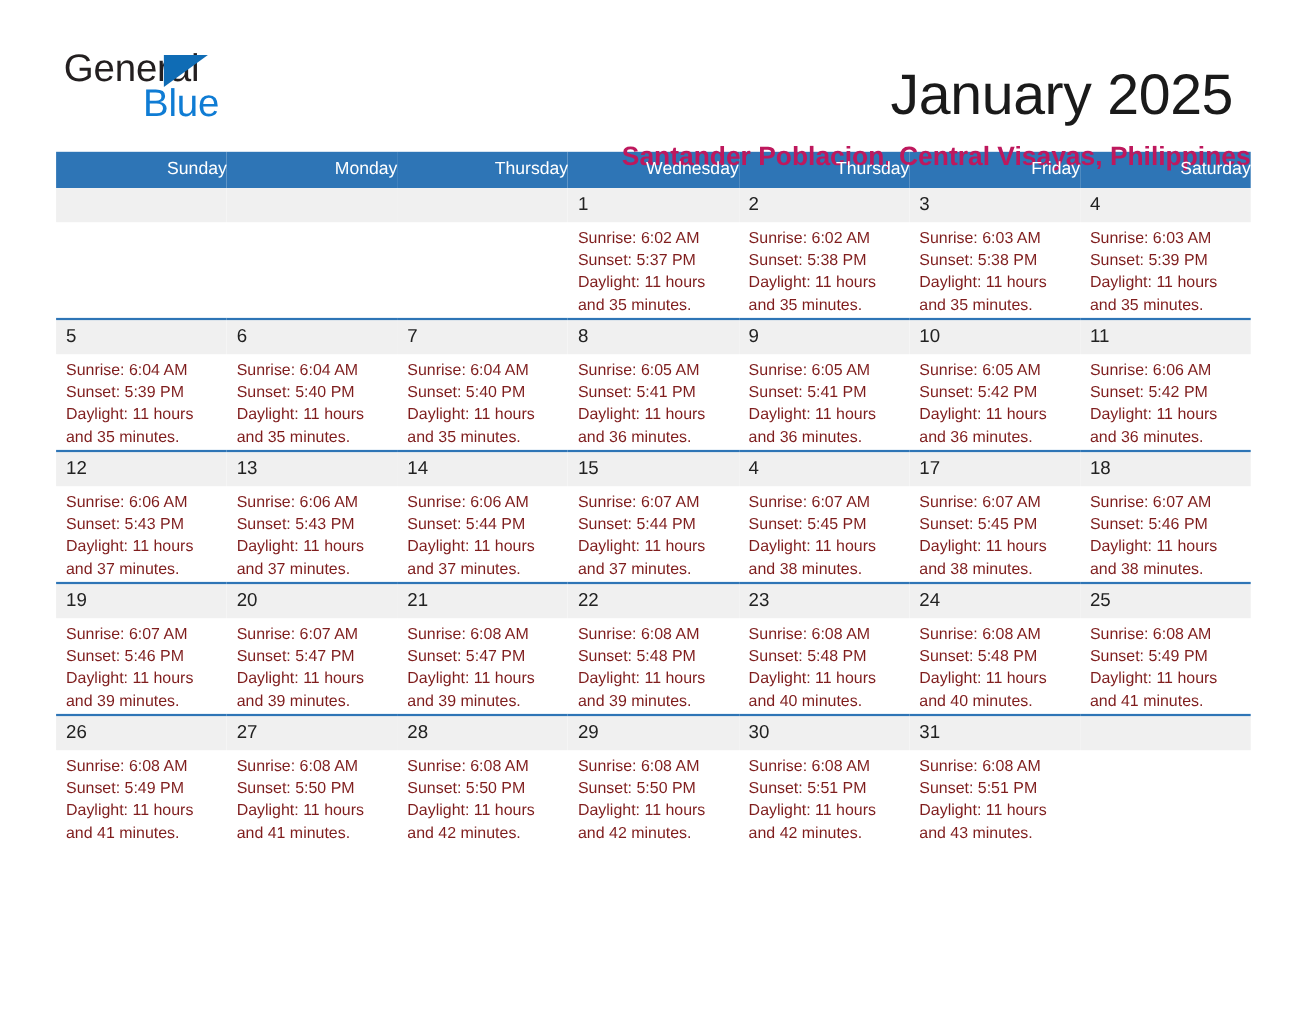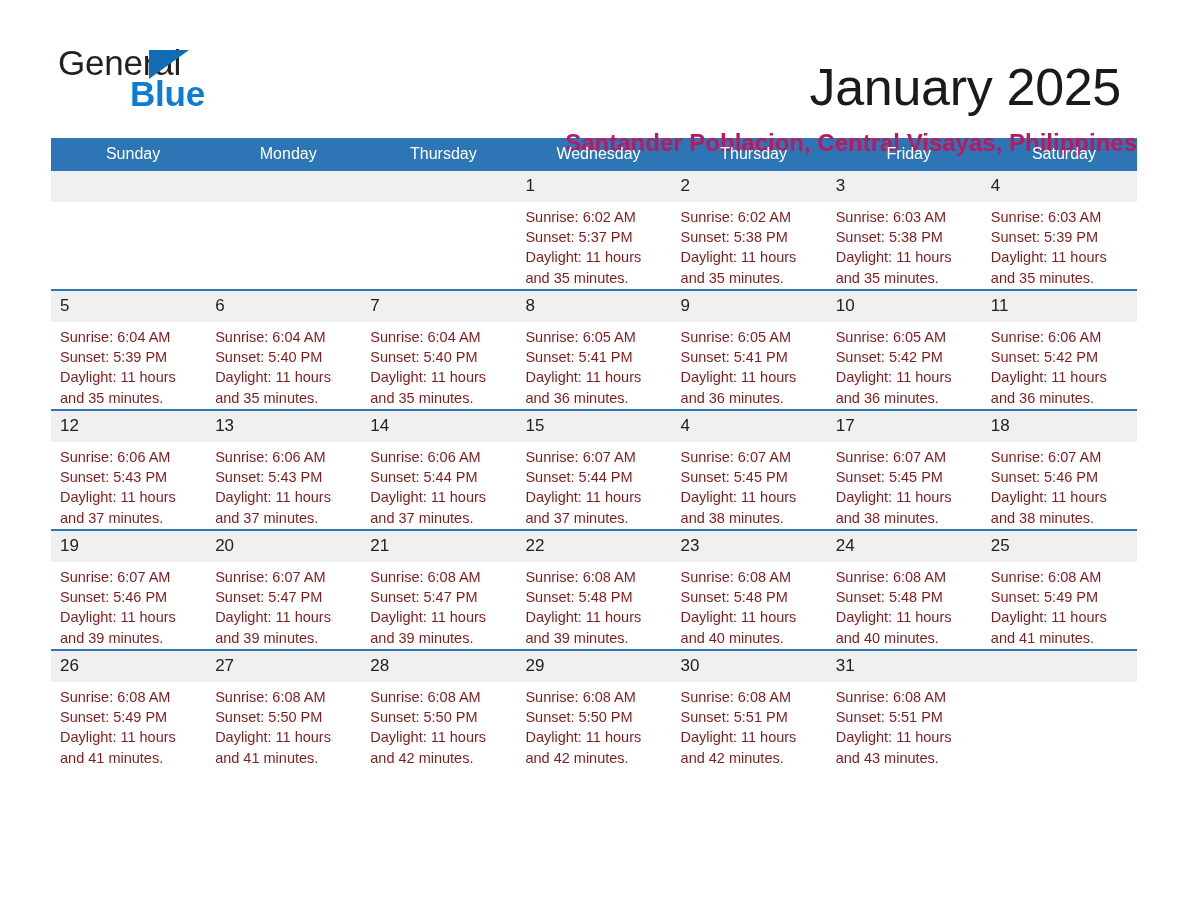--- a/index.html
+++ b/index.html
@@ -54,21 +54,20 @@
     border-bottom: 29px solid transparent;
   }
   .logo-blue {
     position: absolute;
     left: 79px;
     top: 31px;
     font-size: 35px;
     line-height: 38px;
     color: #0f7cd4;
     letter-spacing: -0.2px;
-    font-weight: bold;
   }
   .title-block {
     text-align: right;
     padding-top: 2px;
   }
   .month-title {
     font-size: 52px;
     line-height: 50px;
     font-weight: normal;
     color: #1a1a1a;
@@ -89,21 +88,21 @@
     margin-top: 20px;
     width: 1086px;
     border-collapse: collapse;
     table-layout: fixed;
   }
   .calendar th {
     background: #2e75b6;
     color: #ffffff;
     font-weight: normal;
     font-size: 16px;
-    text-align: center;
+    text-align: right;
     padding: 7px 0 8px 9px;
     height: 18px;
     line-height: 18px;
   }
   .calendar td {
     vertical-align: top;
     padding: 0;
     border-top: 2px solid #2e75b6;
     height: 118px;
     background: #ffffff;

